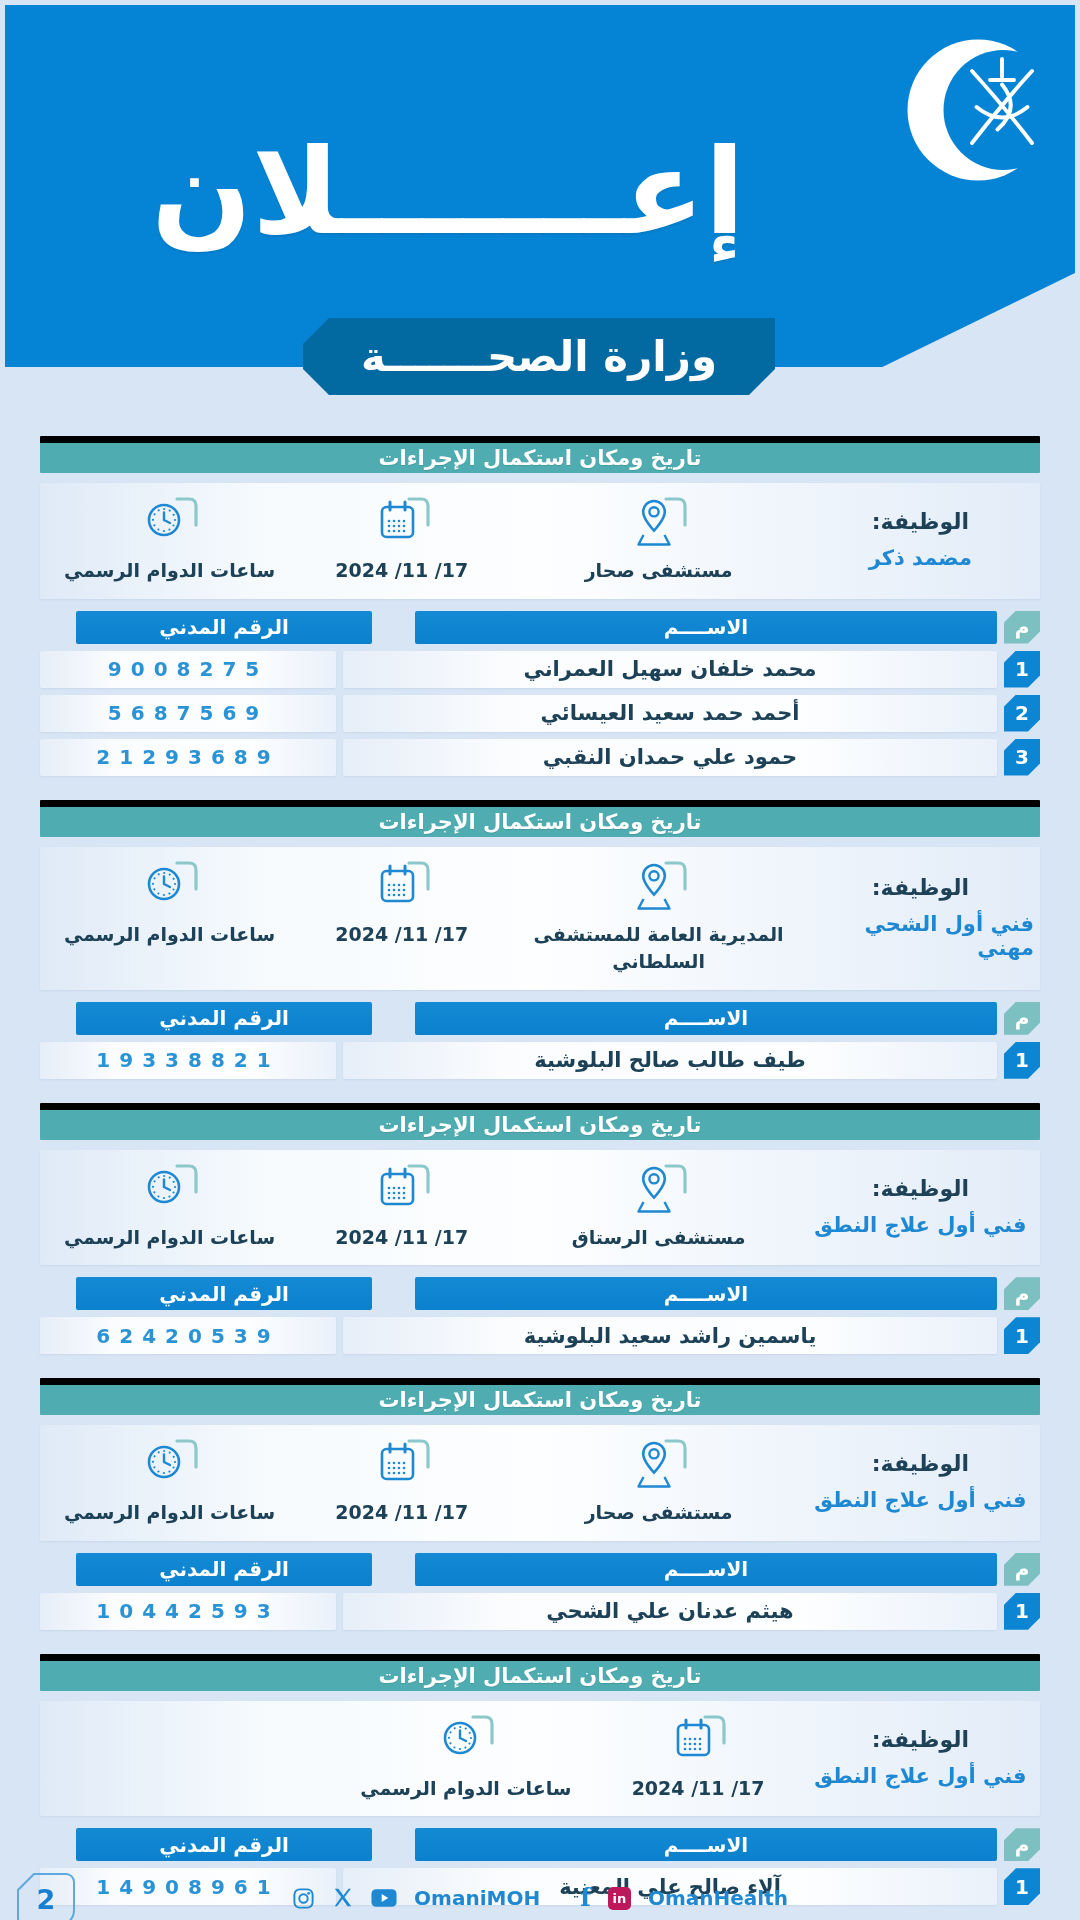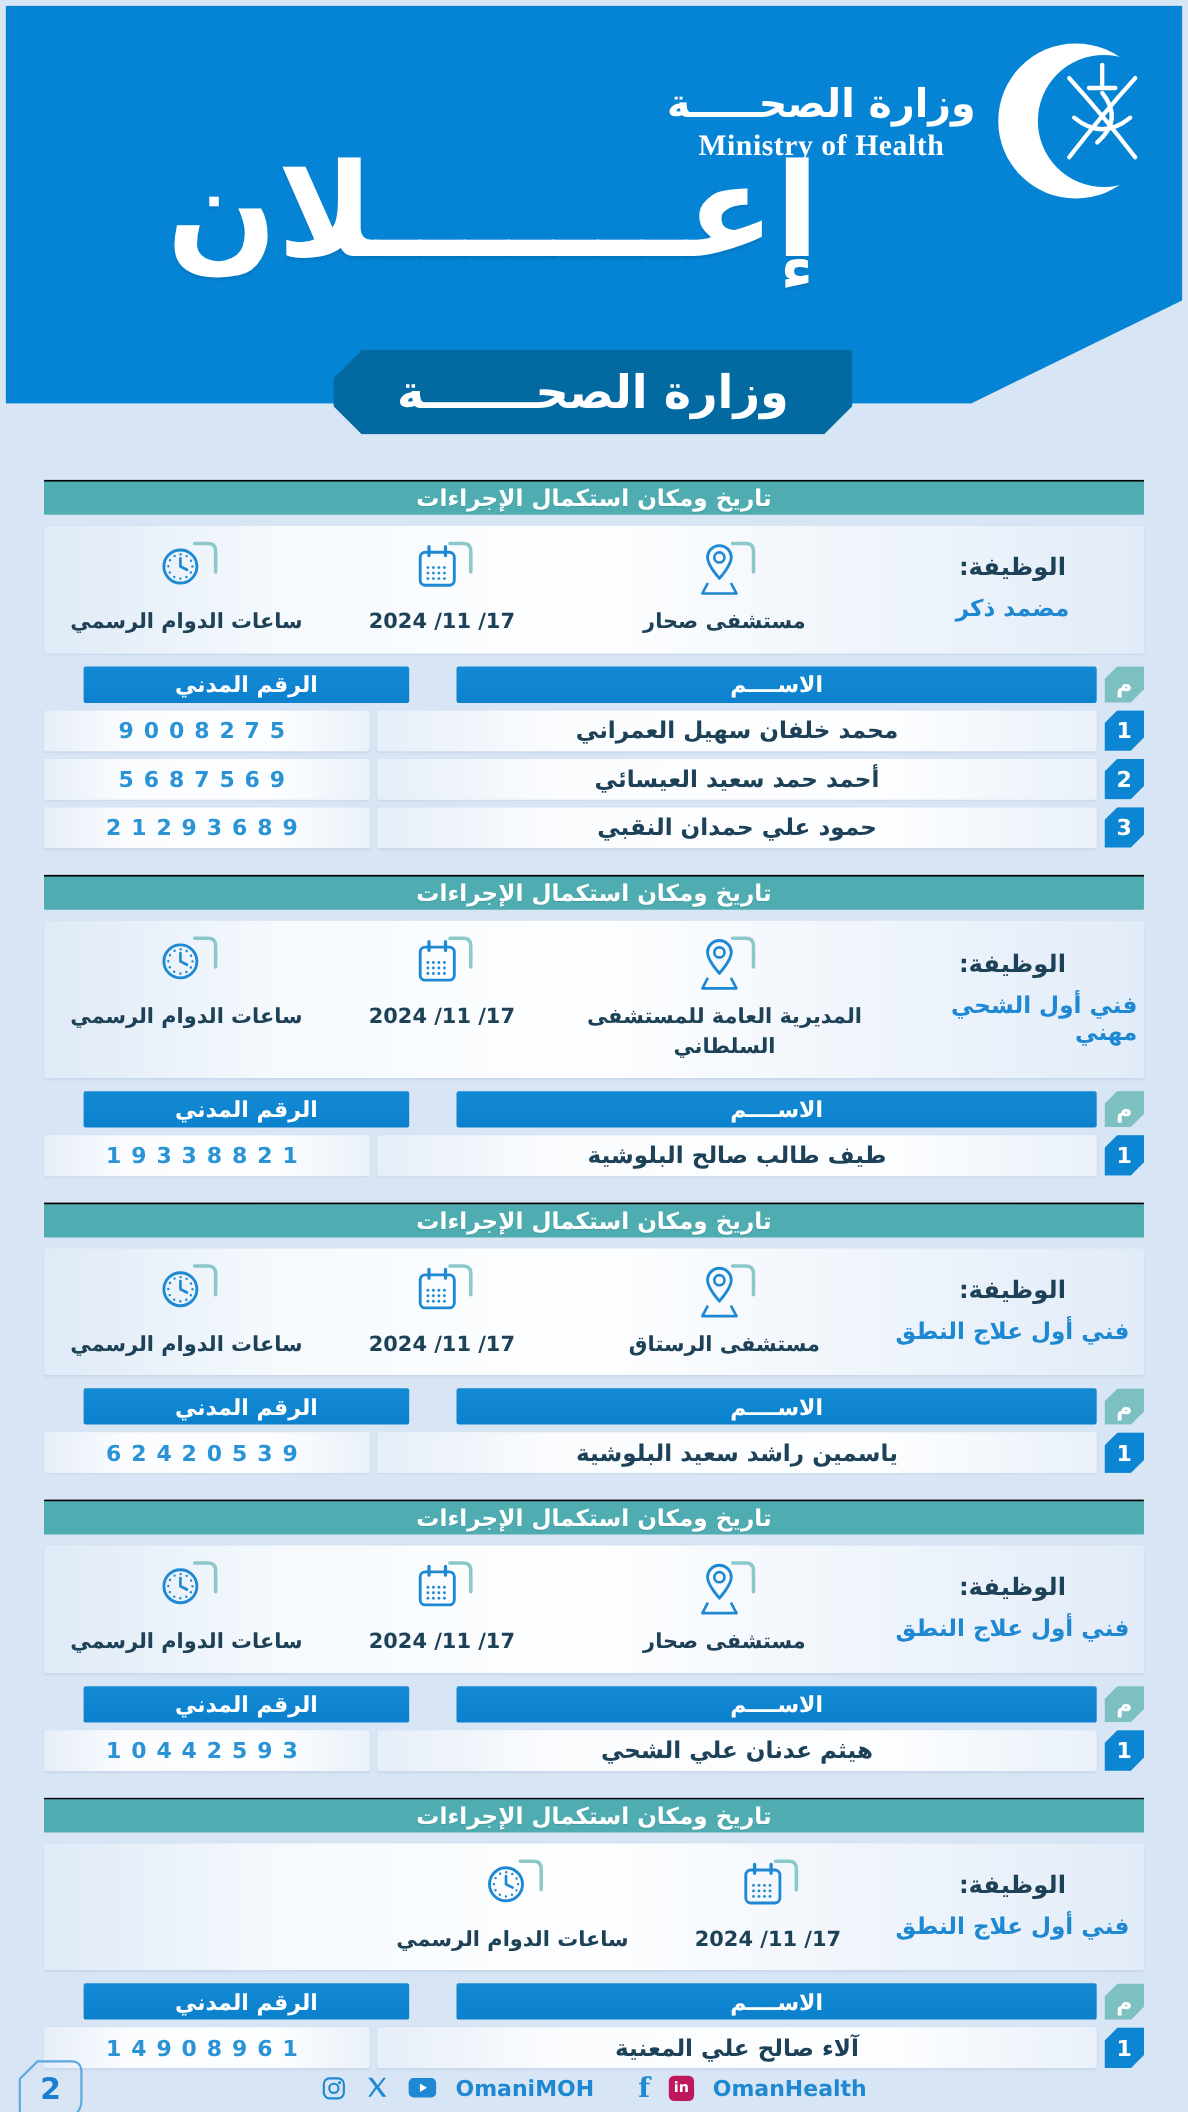--- a/index.html
+++ b/index.html
@@ -35,21 +35,21 @@
   }
   .subtitle-box span{color:#fff;font-size:42px;font-weight:bold;}
 
   
   .sections{
     position:absolute;top:436px;left:40px;right:40px;
     display:flex;flex-direction:column;gap:24px;
   }
   .section{display:flex;flex-direction:column;}
   .sec-bar{
-    height:30px;background:#4fadb2;border-top:2px solid #000000;
+    height:30px;background:#4fadb2;border-top:7px solid #000000;
     display:flex;align-items:center;justify-content:center;
     color:#fff;font-size:21px;font-weight:bold;border-radius:1px;
     text-shadow:0 1px 1px rgba(0,60,60,.15);
   }
   .info-row{
     margin-top:10px;
     background:linear-gradient(90deg,#dfeaf7 0%,#f6fafd 22%,#fdfeff 50%,#eef4fb 78%,#e2ecf8 100%);
     border-radius:2px;
     display:flex;align-items:stretch;
     padding:12px 6px 14px;
@@ -123,24 +123,20 @@
         <circle cx="67" cy="50" r="40" fill="#0584d5"></circle>
         <g stroke="#ffffff" stroke-width="2.6" fill="none" stroke-linecap="round">
           <path d="M46 24 Q66 46 86 72"></path>
           <path d="M86 24 Q66 46 46 72"></path>
           <path d="M66 16 v12"></path>
           <path d="M58 30 h16"></path>
           <path d="M66 33 q13 16 -3 30"></path>
           <path d="M49 48 q17 14 34 0"></path>
         </g>
       </svg>
-      <div class="brand-text">
-        <div class="brand-ar">وزارة الصحـــــة</div>
-        <div class="brand-en">Ministry of Health</div>
-      </div>
     </div>
     <h1 class="hero-title">إعـــــــلان</h1>
   </header>
 
   <div class="subtitle-box">
     <span>وزارة الصحـــــــة</span>
   </div>
 
   <main class="sections">
   <section class="section">

